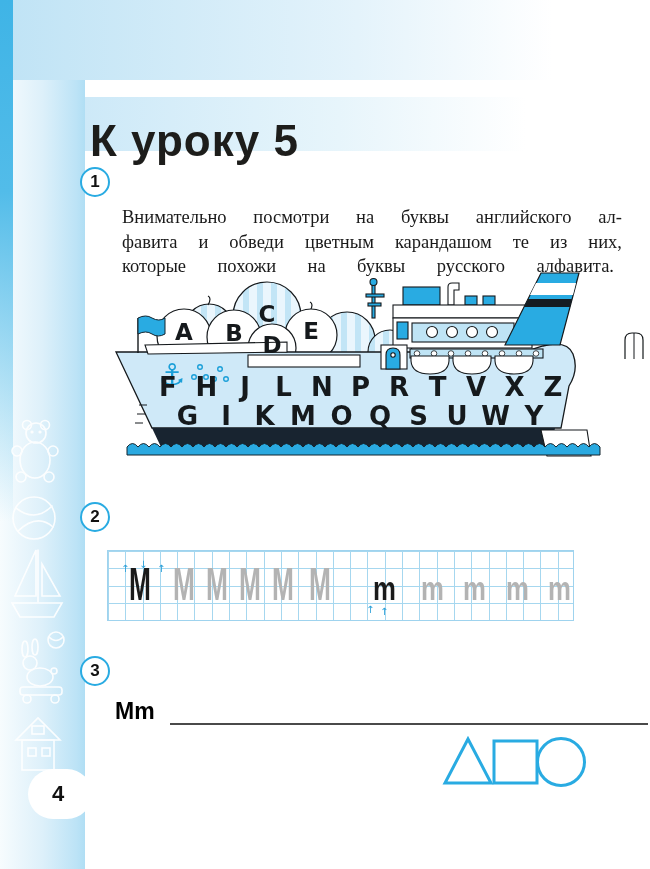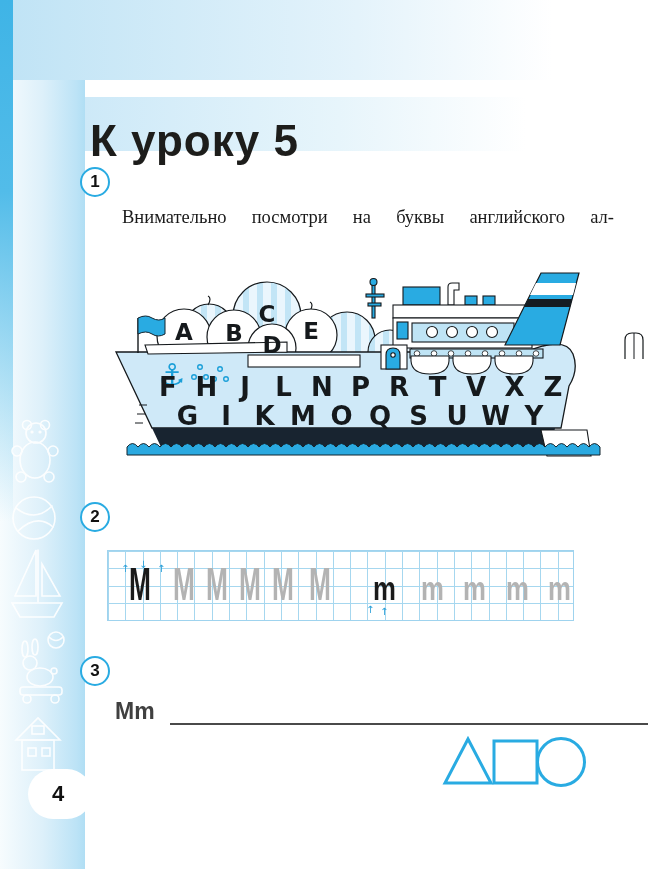--- a/index.html
+++ b/index.html
@@ -38,21 +38,21 @@
                          repeating-linear-gradient(to bottom,#a6d7ef 0 1px,transparent 1px 17.3px);}
   .glyph{position:absolute;font-family:"Liberation Sans",sans-serif;font-weight:bold;
         color:#b3b3b3;display:inline-block;transform-origin:left bottom;}
   .glyph.cap{font-size:47px;line-height:47px;transform:scaleX(0.56);}
   .glyph.low{font-size:33px;line-height:33px;transform:scaleX(0.78);}
   .glyph.ink{color:#1a1a1a;}
   .stroke-arrow{position:absolute;color:#2a9fd8;font-family:"DejaVu Sans",sans-serif;
         font-size:10px;line-height:10px;}
   
   .mm-label{position:absolute;left:115px;top:698px;font-family:"Liberation Sans",sans-serif;
-        font-weight:bold;font-size:23px;color:#404040;}
+        font-weight:bold;font-size:23px;color:#000000;}
   .write-line{position:absolute;left:170px;top:723px;width:478px;height:0;
         border-top:2px solid #4a4a4a;}
   
   .shapes{position:absolute;left:440px;top:733px;}
   
   .side-icons{position:absolute;left:8px;top:418px;}
   .page-bubble{position:absolute;left:28px;top:769px;width:64px;height:50px;
         background:#fff;border-radius:28px;}
   .page-num{position:absolute;left:52px;top:781px;font-family:"Liberation Sans",sans-serif;
         font-weight:bold;font-size:22px;color:#111;}
@@ -66,20 +66,22 @@
   <div class="top-wash"></div>
   <div class="edge-bar"></div>
   <div class="title-band"></div>
   <div class="page-title">К уроку 5</div>
 
   <div class="badge" style="left:80px;top:167px;">
     <span>1</span>
   </div>
   <div class="task-text t1">
       <div class="jline">Внимательно посмотри на буквы английского ал-</div>
+      <div class="jline">фавита и обведи цветным карандашом те из них,</div>
+      <div class="jline">которые похожи на буквы русского алфавита.</div>
     </div>
 
   <div class="ship-wrap">
     <svg id="ship" width="550" height="214" viewBox="0 0 550 214" xmlns="http://www.w3.org/2000/svg">
       <defs>
         <pattern id="ds" patternUnits="userSpaceOnUse" width="14" height="14">
           <rect width="14" height="14" fill="#eaf6fd"></rect>
           <rect x="8" width="6" height="14" fill="#c2e5f6"></rect>
         </pattern>
       </defs>

